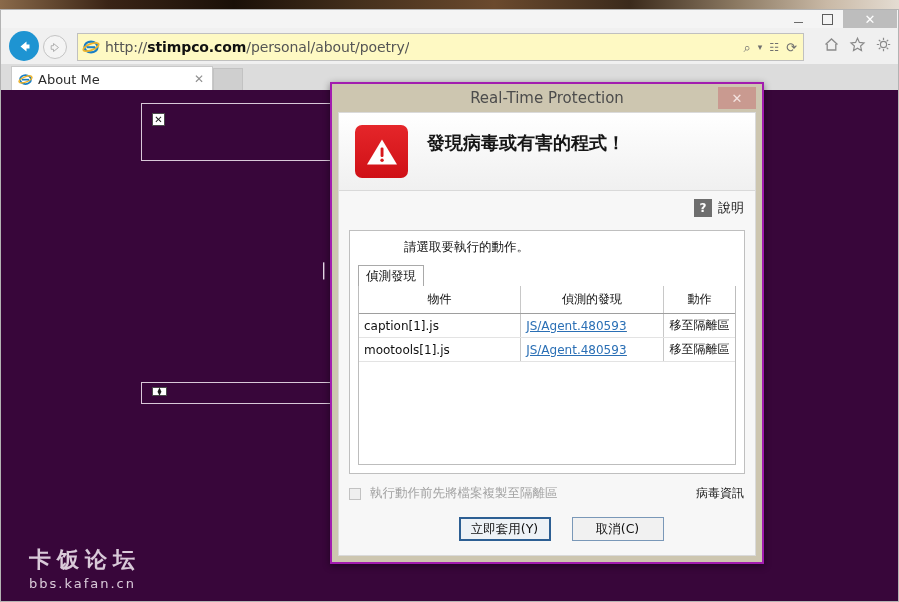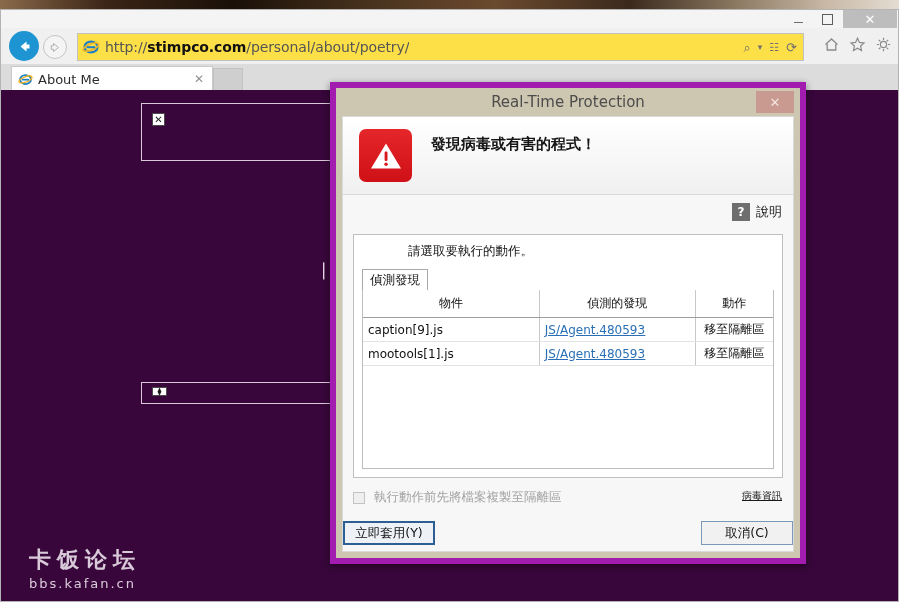--- a/index.html
+++ b/index.html
@@ -62,21 +62,21 @@
   }
   #nav-back svg { display:block; }
   #nav-fwd {
     position: absolute; left: 42px; top: 7px;
     width: 22px; height: 22px; border-radius: 50%;
     border: 1px solid #c4c4c4; background: #f4f4f4;
     display:flex; align-items:center; justify-content:center;
   }
   #url-box {
     position: absolute; left: 76px; top: 5px; right: 94px; height: 26px;
-    background: #fde047; border: 1px solid #c0c0c0;
+    background: #fef9c3; border: 1px solid #c0c0c0;
     display: flex; align-items: center;
   }
   #ie-favicon {
     width: 18px; height: 18px; margin-left: 4px; margin-right: 5px;
     flex: 0 0 auto;
   }
   #url-text {
     font-family: "DejaVu Sans", "Liberation Sans", sans-serif;
     font-size: 14px; color: #555555; letter-spacing: -0.1px;
     white-space: nowrap; overflow: hidden;
@@ -152,23 +152,23 @@
   }
   #watermark .wm-url {
     color: #e7dbe7; font-size: 13px; letter-spacing: 2px; margin-top: 1px;
     font-family: "DejaVu Sans", "Liberation Sans", sans-serif;
     opacity: .92;
   }
 
   
   #av-dialog {
     position: absolute; left: 330px; top: 82px;
-    width: 476px; height: 482px;
+    width: 434px; height: 482px;
     background: #cdc6b0;
-    border: 6px solid #a21caf;
+    border: 2px solid #a21caf;
     box-sizing: border-box;
     box-shadow: 0 2px 7px rgba(0,0,0,.45);
   }
   #av-titlebar {
     position: relative; height: 28px;
     display: flex; align-items: center; justify-content: center;
   }
   #av-title {
     font-size: 15px; color: #4c4c4c;
     font-family: "DejaVu Sans", "Liberation Sans", sans-serif;
@@ -192,21 +192,21 @@
     border-bottom: 1px solid #d9d9d9;
   }
   #warn-icon {
     position: absolute; left: 16px; top: 12px;
     width: 53px; height: 53px; border-radius: 7px;
     background: linear-gradient(#e5262a, #cf1016);
     display: flex; align-items: center; justify-content: center;
   }
   #warn-headline {
     position: absolute; left: 88px; top: 18px;
-    font-size: 15px; font-weight: bold; color: #161616;
+    font-size: 18px; font-weight: bold; color: #161616;
     font-family: "DejaVu Sans", "Liberation Sans", sans-serif;
   }
 
   
   #av-helprow {
     position: relative; height: 37px;
   }
   #help-link {
     position: absolute; right: 11px; top: 8px;
     display: flex; align-items: center; gap: 6px;
@@ -280,25 +280,25 @@
     position: absolute; left: 10px; top: 4px;
     display: flex; align-items: center; gap: 9px;
   }
   #copy-box {
     width: 12px; height: 12px; background: #efefef;
     border: 1px solid #c2c2c2; box-sizing: border-box;
   }
   #copy-label { font-size: 12.5px; color: #a2a2a2; }
   #virus-info {
     position: absolute; right: 11px; top: 4px;
-    font-size: 10px; color: #1b1b1b; text-decoration: underline;
+    font-size: 12px; color: #1b1b1b; 
   }
   #av-buttons {
     position: absolute; left: 0; right: 0; top: 36px;
-    display: flex; justify-content: space-between; gap: 21px;
+    display: flex; justify-content: center; gap: 21px; padding-left: 28px;
   }
   .av-btn {
     min-width: 92px; height: 24px; padding: 0 10px;
     background: #f1f1f1;
     border: 1px solid #7a98b8;
     display: flex; align-items: center; justify-content: center;
     font-size: 12.5px; color: #101010;
     box-sizing: border-box;
   }
   .av-btn.primary {
@@ -443,21 +443,21 @@
           </colgroup>
           <thead>
             <tr>
               <th>物件</th>
               <th>偵測的發現</th>
               <th>動作</th>
             </tr>
           </thead>
           <tbody>
             <tr>
-              <td class="c-obj">caption[9].js</td>
+              <td class="c-obj">caption[1].js</td>
               <td class="c-thr">
                 <a href="#">JS/Agent.480593</a>
               </td>
               <td class="c-act">移至隔離區</td>
             </tr>
             <tr>
               <td class="c-obj">mootools[1].js</td>
               <td class="c-thr">
                 <a href="#">JS/Agent.480593</a>
               </td>

